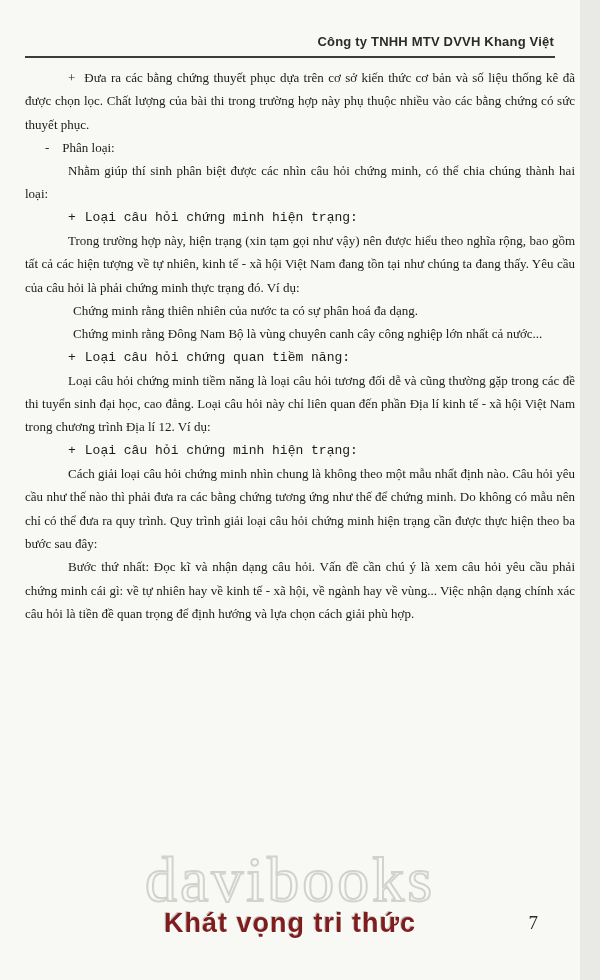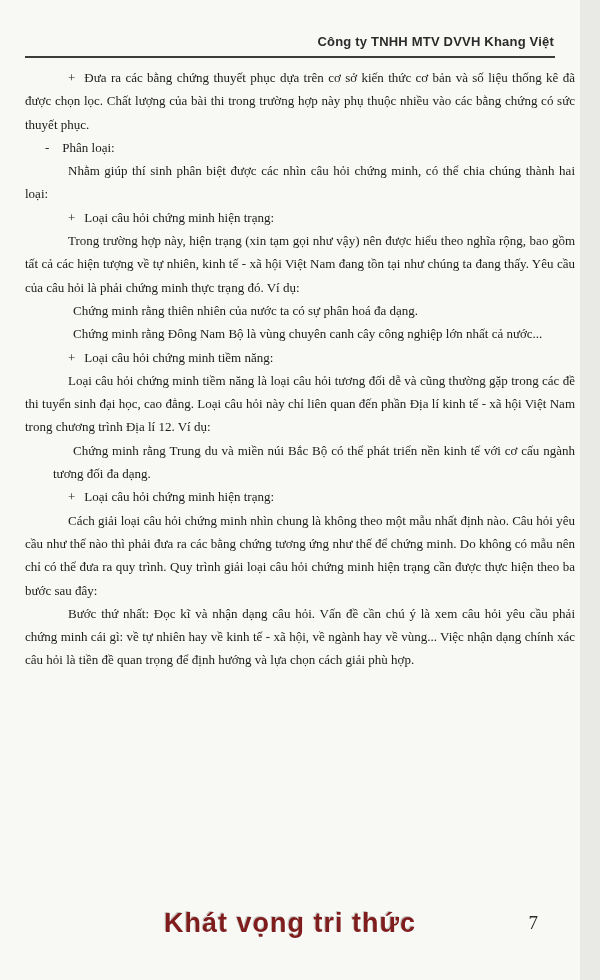--- a/index.html
+++ b/index.html
@@ -46,21 +46,21 @@
   }
   .para {
     margin: 0;
     font-size: 13px;
     line-height: 23.3px;
     text-align: justify;
     text-justify: inter-word;
   }
   .para.body        { text-indent: 43px; }
   .para.body-plus   { text-indent: 43px; }
-  .para.item-plus   { text-indent: 43px; }
+  .para.item-plus   { text-indent: 43px; font-family: Liberation Mono, monospace; }
   .para.item-dash   { text-indent: 20px; }
   .para.example     { text-indent: 20px; margin-left: 28px; }
   .marker { display: inline; }
   .marker.m-dash { margin-right: 13px; }
   .marker.m-plus { margin-right: 9px; }
   
   .watermark-logo {
     position: absolute;
     top: 843px;
     left: 0;
@@ -113,26 +113,26 @@
   <div class="header-rule"></div>
 
   <main class="page-body">
       <p class="para body-plus"><span class="marker m-plus">+</span><span>Đưa ra các bằng chứng thuyết phục dựa trên cơ sở kiến thức cơ bản và số liệu thống kê đã được chọn lọc. Chất lượng của bài thi trong trường hợp này phụ thuộc nhiều vào các bằng chứng có sức thuyết phục.</span></p>
       <p class="para item-dash"><span class="marker m-dash">-</span><span>Phân loại:</span></p>
       <p class="para body"><span>Nhằm giúp thí sinh phân biệt được các nhìn câu hỏi chứng minh, có thể chia chúng thành hai loại:</span></p>
       <p class="para item-plus"><span class="marker m-plus">+</span><span>Loại câu hỏi chứng minh hiện trạng:</span></p>
       <p class="para body"><span>Trong trường hợp này, hiện trạng (xin tạm gọi như vậy) nên được hiểu theo nghĩa rộng, bao gồm tất cả các hiện tượng về tự nhiên, kinh tế - xã hội Việt Nam đang tồn tại như chúng ta đang thấy. Yêu cầu của câu hỏi là phải chứng minh thực trạng đó. Ví dụ:</span></p>
       <p class="para example"><span>Chứng minh rằng thiên nhiên của nước ta có sự phân hoá đa dạng.</span></p>
       <p class="para example"><span>Chứng minh rằng Đông Nam Bộ là vùng chuyên canh cây công nghiệp lớn nhất cả nước...</span></p>
-      <p class="para item-plus"><span class="marker m-plus">+</span><span>Loại câu hỏi chứng minh tiềm năng:</span></p>
+      <p class="para item-plus"><span class="marker m-plus">+</span><span>Loại câu hỏi chứng quan tiềm năng:</span></p>
       <p class="para body"><span>Loại câu hỏi chứng minh tiềm năng là loại câu hỏi tương đối dễ và cũng thường gặp trong các đề thi tuyển sinh đại học, cao đẳng. Loại câu hỏi này chỉ liên quan đến phần Địa lí kinh tế - xã hội Việt Nam trong chương trình Địa lí 12. Ví dụ:</span></p>
-      <p class="para example"><span>Chứng minh rằng Trung du và miền núi Bắc Bộ có thể phát triển nền kinh tế với cơ cấu ngành tương đối đa dạng.</span></p>
       <p class="para item-plus"><span class="marker m-plus">+</span><span>Loại câu hỏi chứng minh hiện trạng:</span></p>
       <p class="para body"><span>Cách giải loại câu hỏi chứng minh nhìn chung là không theo một mẫu nhất định nào. Câu hỏi yêu cầu như thế nào thì phải đưa ra các bằng chứng tương ứng như thế để chứng minh. Do không có mẫu nên chỉ có thể đưa ra quy trình. Quy trình giải loại câu hỏi chứng minh hiện trạng cần được thực hiện theo ba bước sau đây:</span></p>
       <p class="para body"><span>Bước thứ nhất: Đọc kĩ và nhận dạng câu hỏi. Vấn đề cần chú ý là xem câu hỏi yêu cầu phải chứng minh cái gì: về tự nhiên hay về kinh tế - xã hội, về ngành hay về vùng... Việc nhận dạng chính xác câu hỏi là tiền đề quan trọng để định hướng và lựa chọn cách giải phù hợp.</span></p>
     </main>
 
+  <div class="watermark-logo">davibooks</div>
 
   <div class="watermark-slogan">Khát vọng tri thức</div>
 
   <div class="page-number">7</div>
 
 </div>
 
 </body></html>

